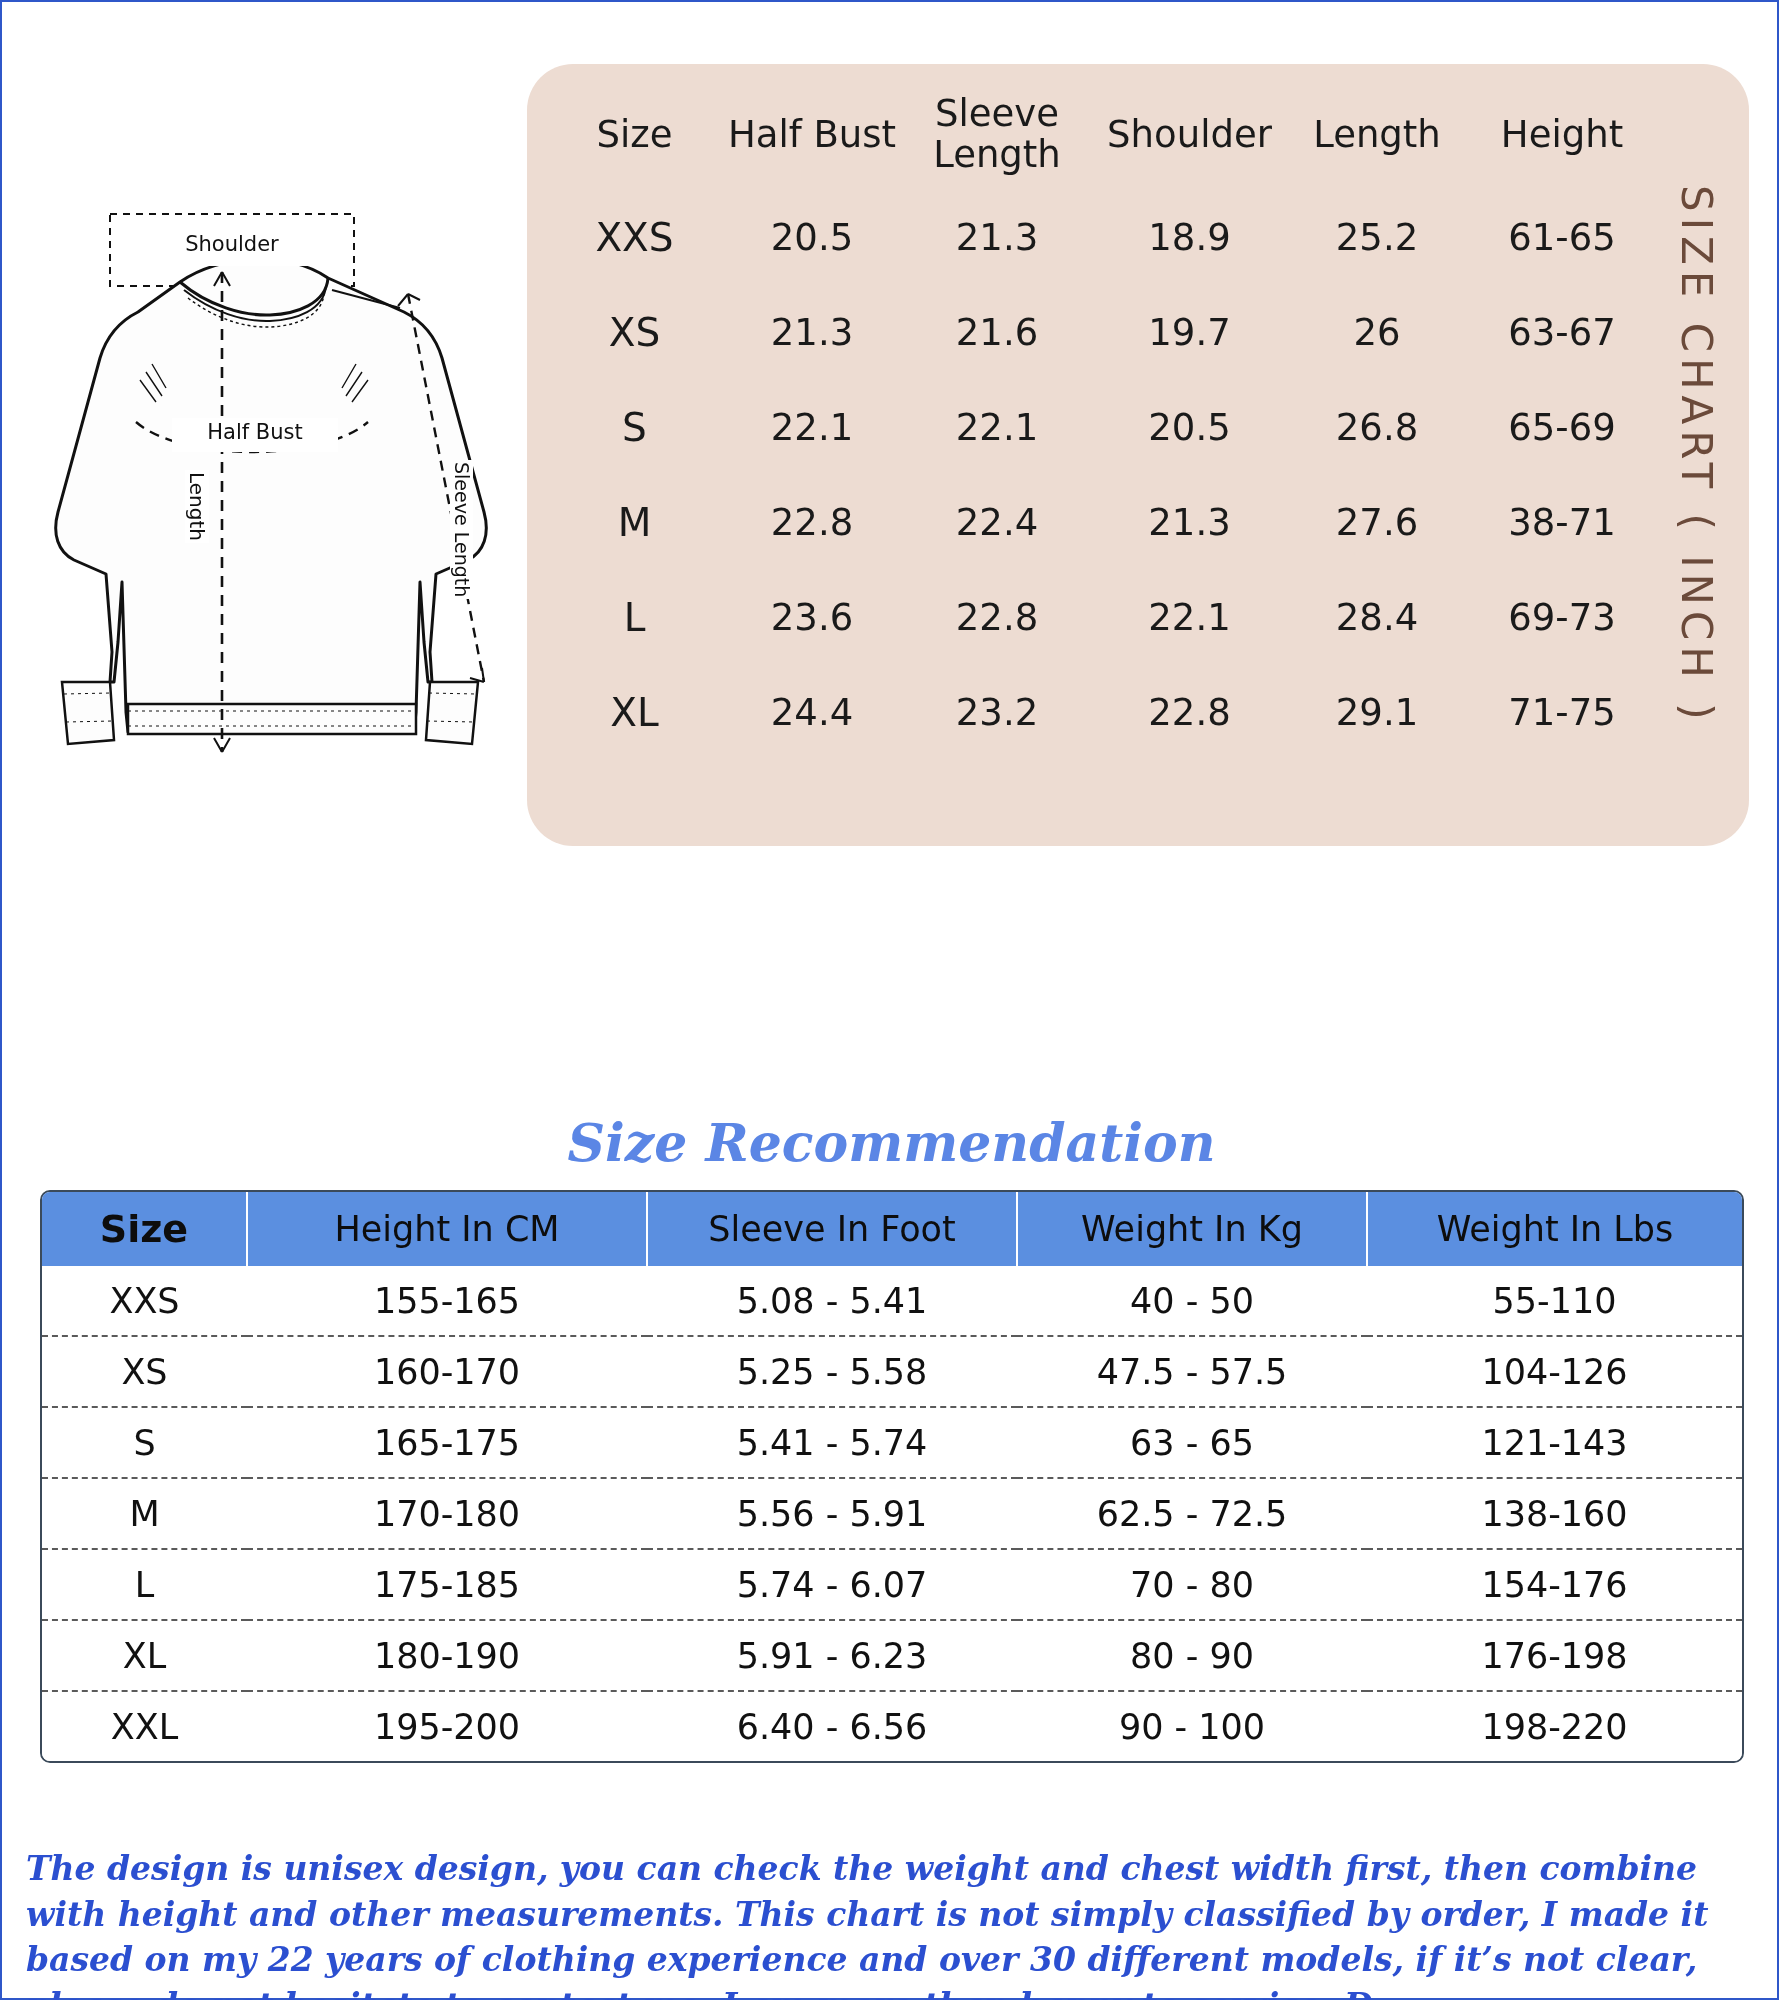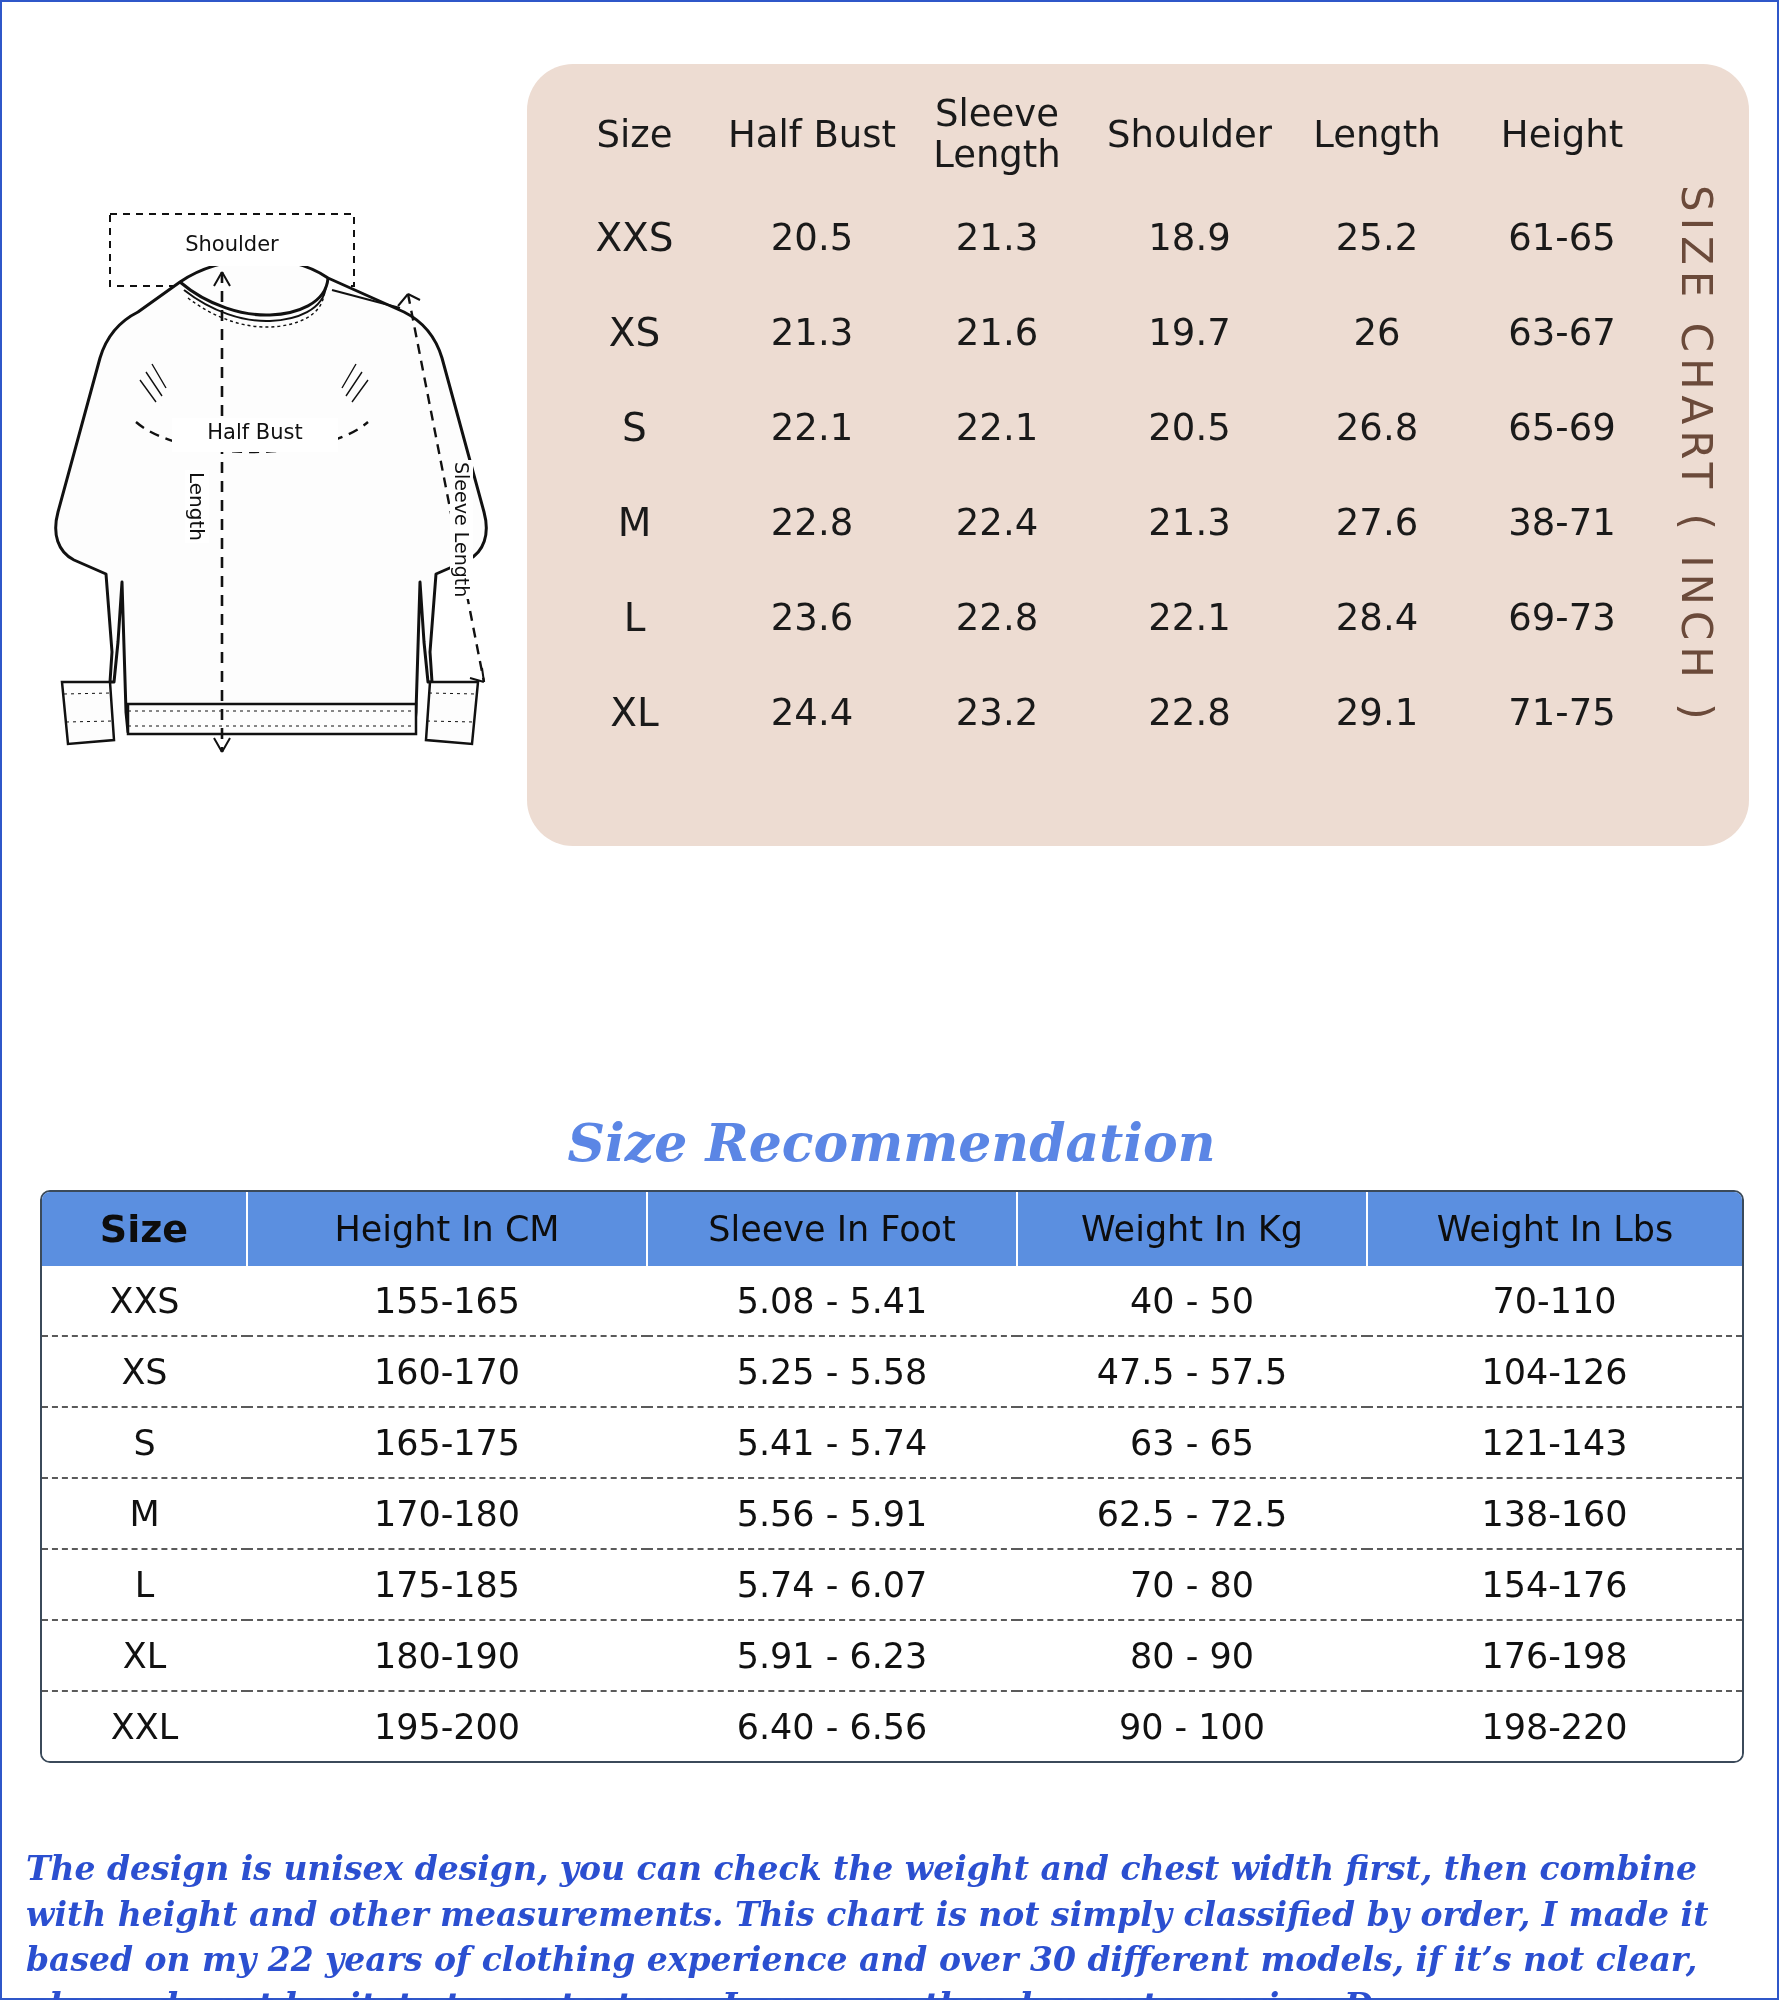--- a/index.html
+++ b/index.html
@@ -347,21 +347,21 @@
           <th>Weight In Kg</th>
           <th>Weight In Lbs</th>
         </tr>
       </thead>
       <tbody>
         <tr>
           <td>XXS</td>
           <td>155-165</td>
           <td>5.08 - 5.41</td>
           <td>40 - 50</td>
-          <td>70-110</td>
+          <td>55-110</td>
         </tr>
         <tr>
           <td>XS</td>
           <td>160-170</td>
           <td>5.25 - 5.58</td>
           <td>47.5 - 57.5</td>
           <td>104-126</td>
         </tr>
         <tr>
           <td>S</td>

